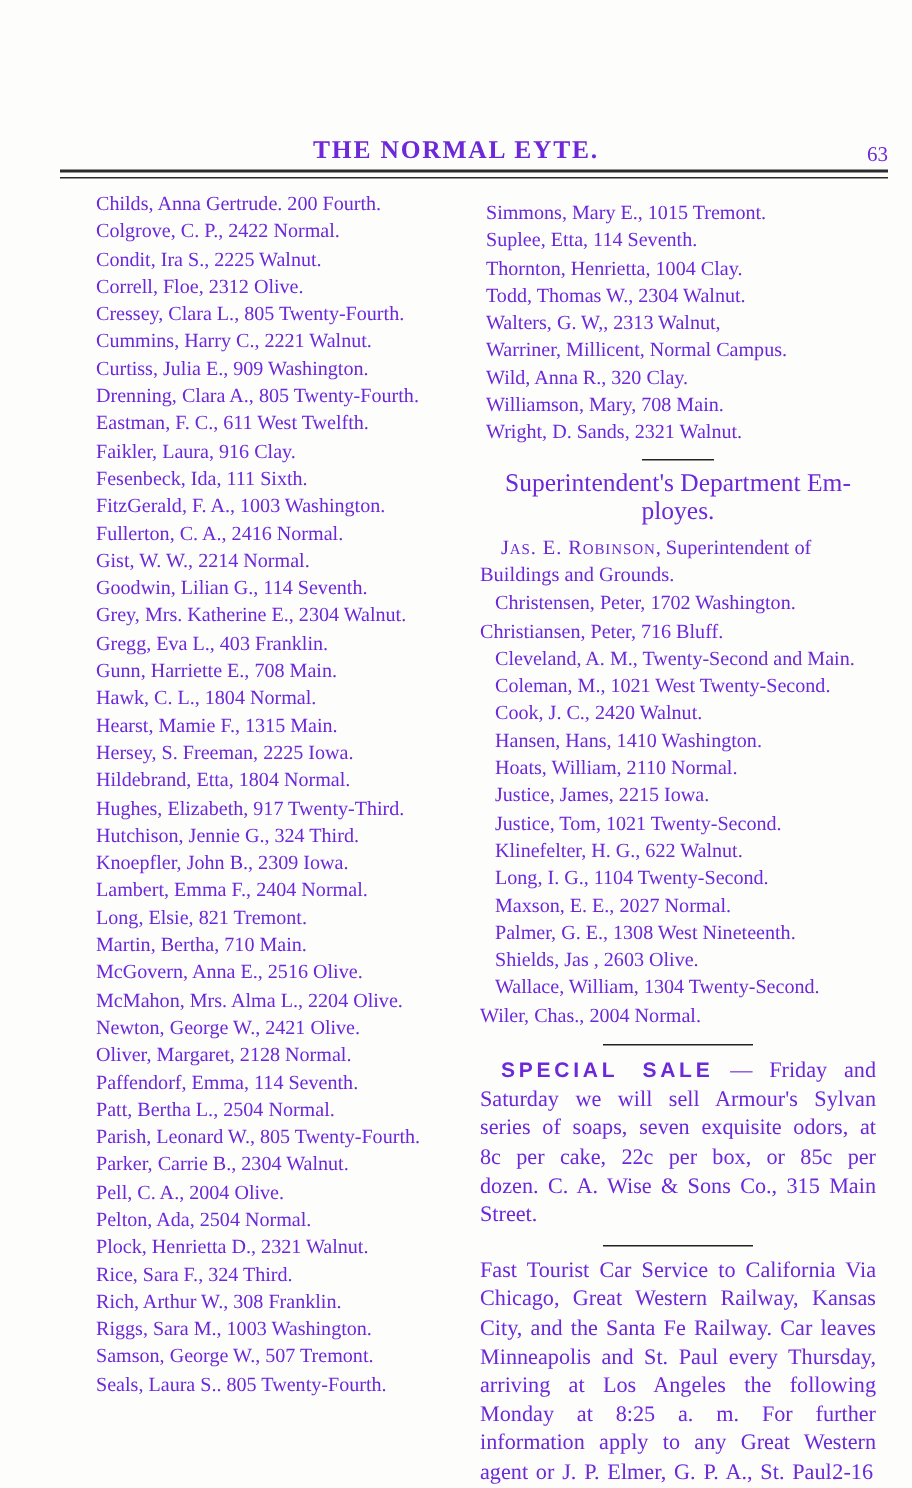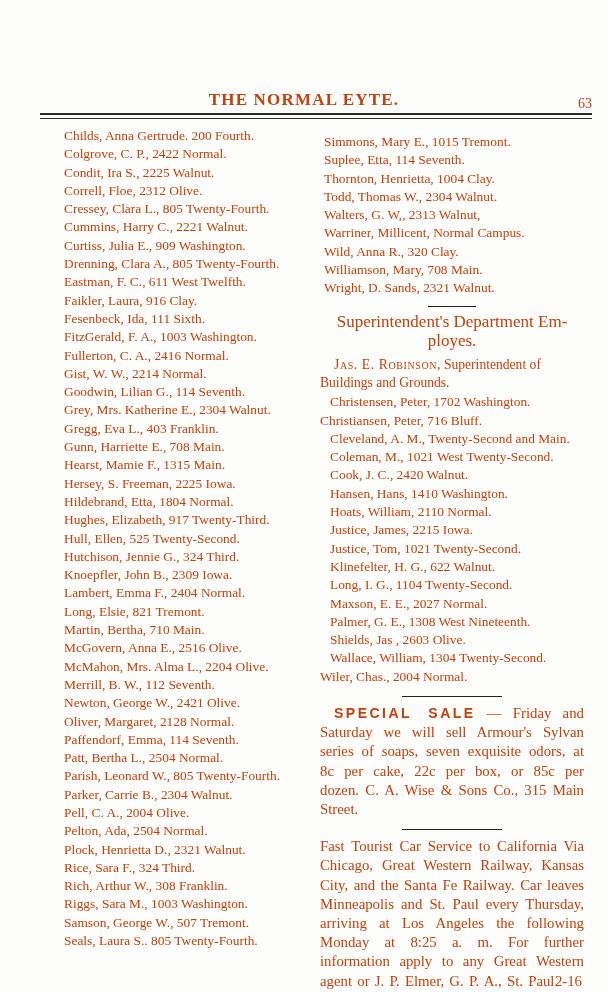--- a/index.html
+++ b/index.html
@@ -6,21 +6,21 @@
   body {
     background: #e9e9e7;
     font-family: "Liberation Serif", serif;
   }
   .page {
     position: relative;
     width: 608px;
     height: 992px;
     margin: 0 auto;
     background: #fdfdfb;
-    color: #c2410c;
+    color: #6d28d9;
     overflow: hidden;
   }
   
   .masthead { position: relative; padding-top: 90px; }
   .masthead h1 {
     margin: 0;
     text-align: center;
     font-size: 17px;
     font-weight: bold;
     letter-spacing: 1.2px;
@@ -126,33 +126,32 @@
           <div class="entry">Eastman, F. C., 611 West Twelfth.</div>
           <div class="entry">Faikler, Laura, 916 Clay.</div>
           <div class="entry">Fesenbeck, Ida, 111 Sixth.</div>
           <div class="entry">FitzGerald, F. A., 1003 Washington.</div>
           <div class="entry">Fullerton, C. A., 2416 Normal.</div>
           <div class="entry">Gist, W. W., 2214 Normal.</div>
           <div class="entry">Goodwin, Lilian G., 114 Seventh.</div>
           <div class="entry">Grey, Mrs. Katherine E., 2304 Walnut.</div>
           <div class="entry">Gregg, Eva L., 403 Franklin.</div>
           <div class="entry">Gunn, Harriette E., 708 Main.</div>
+          <div class="entry">Hawk, C. L., 1804 Normal.</div>
           <div class="entry">Hearst, Mamie F., 1315 Main.</div>
           <div class="entry">Hersey, S. Freeman, 2225 Iowa.</div>
           <div class="entry">Hildebrand, Etta, 1804 Normal.</div>
           <div class="entry">Hughes, Elizabeth, 917 Twenty-Third.</div>
-          <div class="entry">Hull, Ellen, 525 Twenty-Second.</div>
           <div class="entry">Hutchison, Jennie G., 324 Third.</div>
           <div class="entry">Knoepfler, John B., 2309 Iowa.</div>
           <div class="entry">Lambert, Emma F., 2404  Normal.</div>
           <div class="entry">Long, Elsie, 821 Tremont.</div>
           <div class="entry">Martin, Bertha, 710 Main.</div>
           <div class="entry">McGovern, Anna E., 2516 Olive.</div>
           <div class="entry">McMahon, Mrs. Alma L., 2204 Olive.</div>
-          <div class="entry">Merrill, B. W., 112 Seventh.</div>
           <div class="entry">Newton, George W., 2421 Olive.</div>
           <div class="entry">Oliver, Margaret, 2128 Normal.</div>
           <div class="entry">Paffendorf, Emma,  114 Seventh.</div>
           <div class="entry">Patt, Bertha L., 2504 Normal.</div>
           <div class="entry">Parish, Leonard W., 805  Twenty-Fourth.</div>
           <div class="entry">Parker, Carrie B., 2304 Walnut.</div>
           <div class="entry">Pell, C. A., 2004 Olive.</div>
           <div class="entry">Pelton, Ada, 2504 Normal.</div>
           <div class="entry">Plock, Henrietta D., 2321 Walnut.</div>
           <div class="entry">Rice, Sara F., 324 Third.</div>

